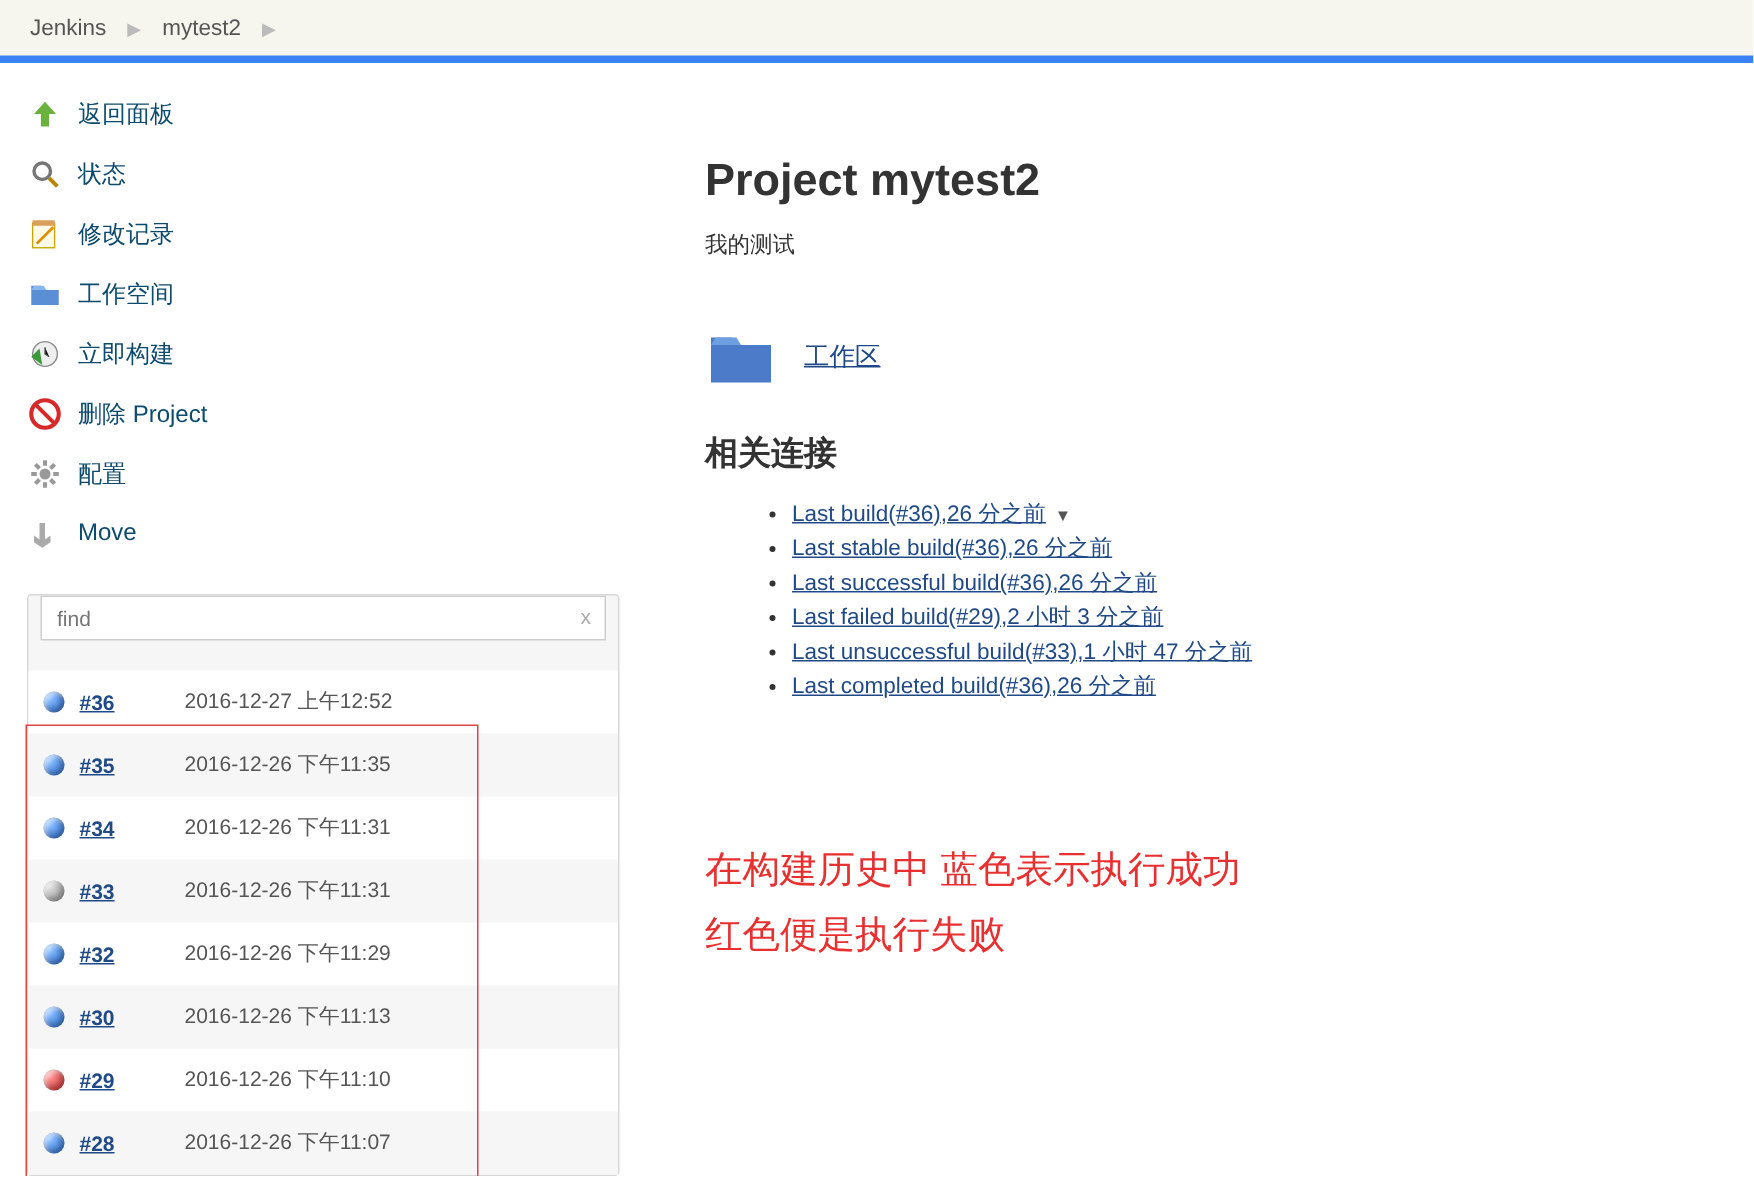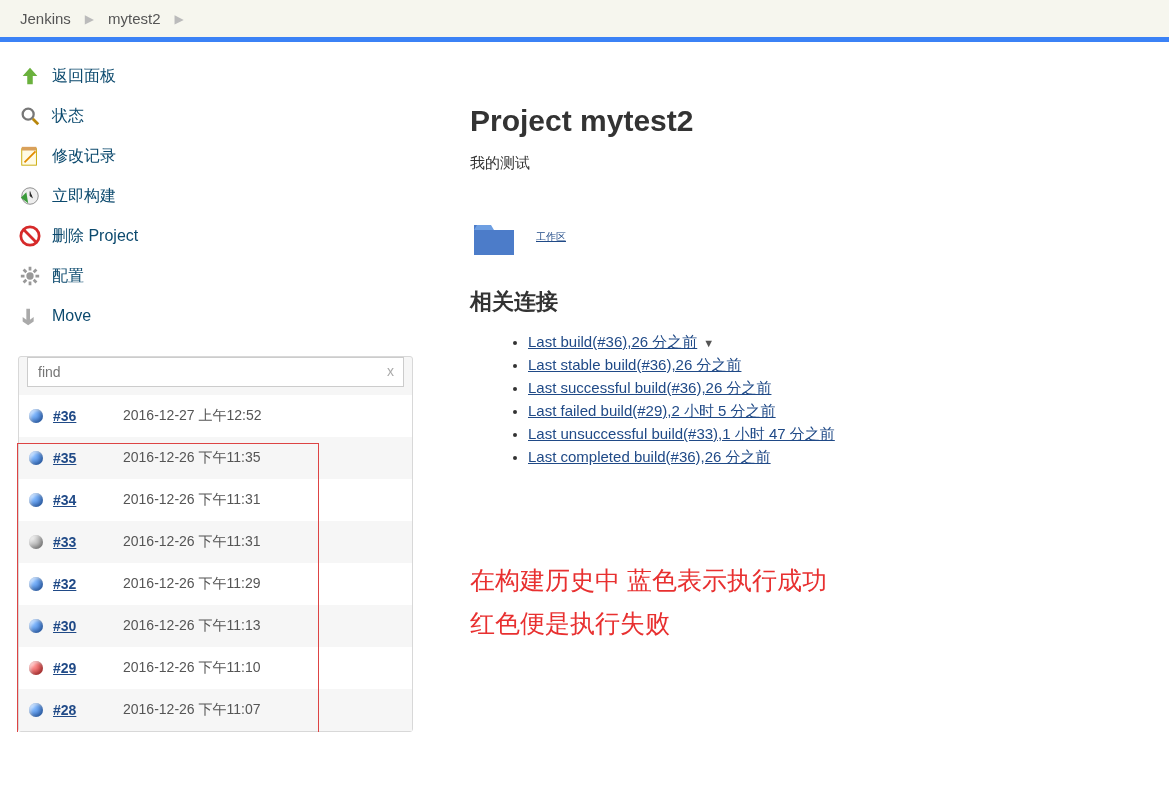--- a/index.html
+++ b/index.html
@@ -10,39 +10,39 @@
 .layout { display: flex; }
 .sidebar { width: 430px; padding: 14px 0 0 18px; }
 .tasks { list-style: none; }
 .tasks li { display: flex; align-items: center; gap: 10px; padding: 8px 0; }
 .tasks li a { color: #0c4a6e; text-decoration: none; font-size: 16px; }
 .ico { width: 24px; height: 24px; display: inline-flex; align-items: center; justify-content: center; font-size: 20px; flex-shrink: 0; }
 .bh-panel { margin-top: 20px; border: 1px solid #d8d8d8; border-radius: 3px; background: #f6f6f6; width: 395px; }
 .bh-head { display: flex; align-items: center; gap: 12px; padding: 10px 14px; }
 .bh-title { font-weight: bold; font-size: 15px; flex: 1; }
 .bh-trend { color: #204A87; text-decoration: underline; font-weight: bold; font-size: 15px; }
-.bh-find { margin: 0 8px 8px; position: relative; }
+.bh-find { margin: 0 8px 20px; position: relative; }
 .bh-find input { width: 100%; padding: 6px 28px 6px 10px; border: 1px solid #ccc; color: #999; font-size: 14px; background: #fff; }
 .bh-find .clr { position: absolute; right: 10px; top: 6px; color: #aaa; cursor: pointer; }
 .bh-list { background: #fff; }
 .bh-row { display: flex; align-items: center; padding: 12px 10px; gap: 10px; }
 .bh-row:nth-child(even) { background: #f6f6f6; }
 .ball { width: 14px; height: 14px; border-radius: 50%; flex-shrink: 0; box-shadow: inset -2px -2px 4px rgba(0,0,0,.3), inset 2px 2px 3px rgba(255,255,255,.6); }
 .ball.blue { background: radial-gradient(circle at 30% 30%, #8cc0ff, #2a6fd6); }
 .ball.red { background: radial-gradient(circle at 30% 30%, #ff9a9a, #d62a2a); }
 .ball.grey { background: radial-gradient(circle at 30% 30%, #ddd, #999); }
 .bh-link { color: #204A87; text-decoration: underline; font-weight: bold; font-size: 14px; width: 60px; }
 .bh-date { color: #555; font-size: 14px; }
 .hl-box { position: absolute; border: 1px solid #d44; pointer-events: none; }
 .main { flex: 1; padding: 20px 30px 0 40px; }
 h1 { font-size: 30px; margin: 42px 0 16px; font-weight: bold; }
 .desc { font-size: 15px; margin-bottom: 40px; }
 .link-row { display: flex; align-items: center; gap: 18px; margin: 10px 0 2px; }
 .link-row svg { flex-shrink: 0; }
-.link-row a { color: #204A87; text-decoration: underline; font-size: 10px; }
+.link-row a { color: #204A87; text-decoration: underline; font-size: 17px; }
 h2 { font-size: 22px; margin: 26px 0 14px; font-weight: bold; }
 .perm { list-style: disc; padding-left: 58px; }
 .perm li { padding: 2px 0; }
 .perm a { color: #204A87; text-decoration: underline; font-size: 15px; }
 .tri { color: #555; font-size: 11px; margin-left: 2px; }
 .note { color: #e83030; font-size: 25px; line-height: 1.7; margin-top: 90px; }
 </style>
 </head>
 <body>
 
@@ -79,20 +79,29 @@
               <rect x="3" y="4" width="16" height="18" fill="#fffbe6" stroke="#c9a800" stroke-width="1"></rect>
               <rect x="3" y="2" width="16" height="4" fill="#d9a05b"></rect>
               <path stroke="#e28b00" stroke-width="2" d="M6 19L18 7"></path>
             </svg>
           </span>
           <a>修改记录</a>
         </li>
       <li>
           <span class="ico">
             <svg width="22" height="22" viewBox="0 0 24 24">
+              <path fill="#5a8fd6" d="M2 6h7l2 3h11v11H2z"></path>
+              <path fill="#87b7ef" d="M2 9l2-3h7l2 3z"></path>
+            </svg>
+          </span>
+          <a>工作空间</a>
+        </li>
+      <li>
+          <span class="ico">
+            <svg width="22" height="22" viewBox="0 0 24 24">
               <circle cx="12" cy="12" r="9" fill="#eee" stroke="#888"></circle>
               <path stroke="#555" d="M12 7v5l3 2"></path>
               <path fill="#3a9a3a" d="M2 14l8 6-2-12z"></path>
             </svg>
           </span>
           <a>立即构建</a>
         </li>
       <li>
           <span class="ico">
             <svg width="22" height="22" viewBox="0 0 24 24">
@@ -184,20 +193,20 @@
           <path fill="#6e9fe2" d="M4 17l3-5h14l3 5z"></path>
         </svg>
       <a href="#">工作区</a>
     </div>
 
     <h2>相关连接</h2>
     <ul class="perm" id="perm-list">
         <li><a href="#">Last build(#36),26 分之前</a> <span class="tri">▼</span></li>
         <li><a href="#">Last stable build(#36),26 分之前</a></li>
         <li><a href="#">Last successful build(#36),26 分之前</a></li>
-        <li><a href="#">Last failed build(#29),2 小时 5 分之前</a></li>
+        <li><a href="#">Last failed build(#29),2 小时 3 分之前</a></li>
         <li><a href="#">Last unsuccessful build(#33),1 小时 47 分之前</a></li>
         <li><a href="#">Last completed build(#36),26 分之前</a></li>
       </ul>
 
     <div class="note" id="note">在构建历史中 蓝色表示执行成功<br>红色便是执行失败</div>
   </div>
 </div>
 
 </body></html>

